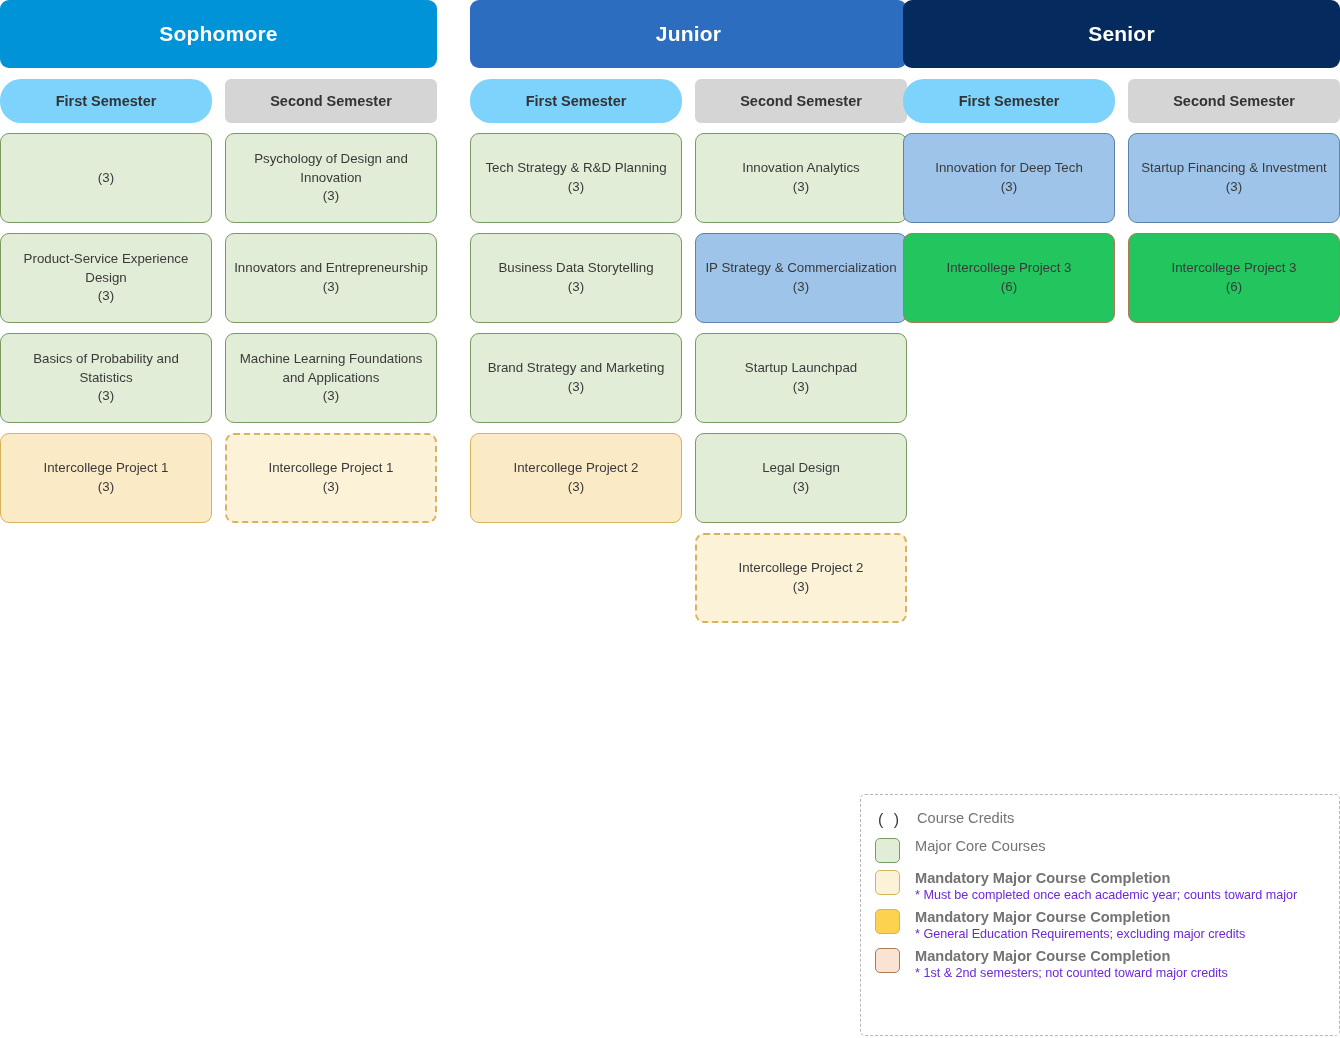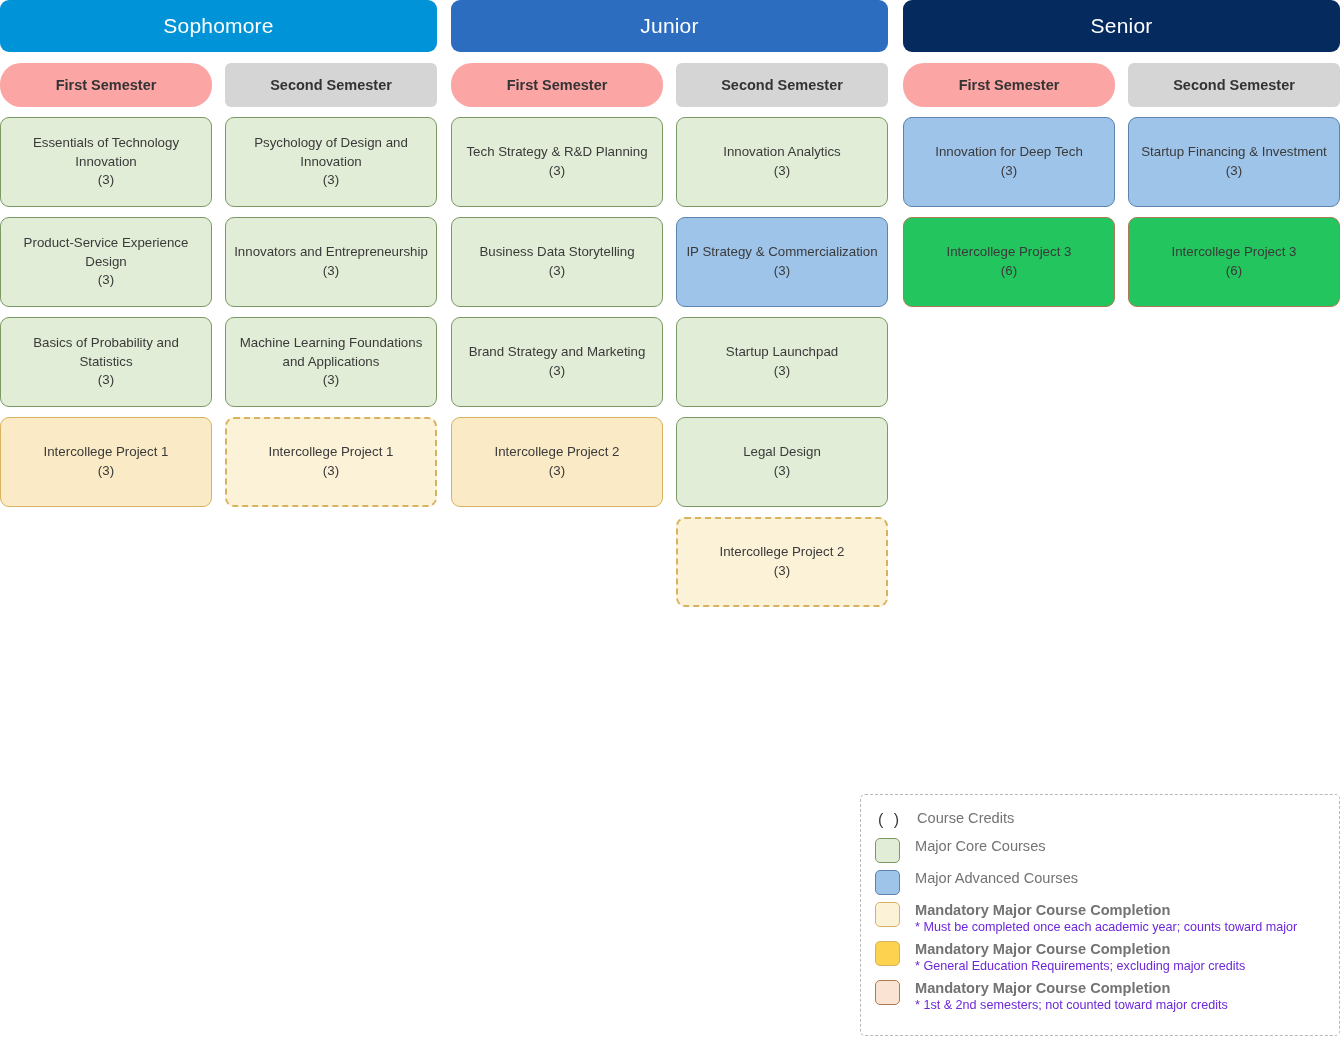--- a/index.html
+++ b/index.html
@@ -8,50 +8,50 @@
     height: 1038px;
     background: #ffffff;
     font-family: "Liberation Sans", sans-serif;
     overflow: hidden;
   }
   #root { position: relative; width: 1340px; height: 1038px; }
 
   
   .year-col { position: absolute; top: 0; }
   .year-col.sophomore { left: 0;   width: 437px; }
-  .year-col.junior    { left: 451px; width: 437px; }
+  .year-col.junior    { left: 470px; width: 437px; }
   .year-col.senior    { left: 903px; width: 437px; }
 
   .year-header {
-    height: 52px;
+    height: 68px;
     border-radius: 9px;
     display: flex;
     align-items: center;
     justify-content: center;
     color: #ffffff;
     font-size: 21px;
-    font-weight: normal;
+    font-weight: bold;
     letter-spacing: .2px;
   }
 
   
   .sem-row { display: flex; gap: 13px; margin-top: 11px; }
   .sem-col { width: 212px; }
 
   .sem-header {
     height: 44px;
     border-radius: 6px;
     display: flex;
     align-items: center;
     justify-content: center;
     font-size: 14.5px;
     font-weight: bold;
     color: #333333;
   }
-  .sem-header.first  { background: #fca5a5; border-radius: 21px; }
+  .sem-header.first  { background: #7dd3fc; border-radius: 21px; }
   .sem-header.second { background: #d5d5d5; }
 
   
   .cards { margin-top: 10px; display: flex; flex-direction: column; gap: 10px; }
 
   .card {
     height: 90px;
     border-radius: 9px;
     display: flex;
     align-items: center;
@@ -121,21 +121,20 @@
 <div id="root">
   <div id="columns-host">
       <div class="year-col sophomore">
         <div class="year-header" style="background: rgb(0, 147, 216);">Sophomore</div>
         <div class="sem-row">
           <div class="sem-col">
             <div class="sem-header first">First Semester</div>
             <div class="cards">
               <div class="card core">
                 <div>
-                  <span class="txt">Essentials of Technology Innovation</span>
                   <span class="txt">(3)</span>
                 </div>
               </div>
               <div class="card core">
                 <div>
                   <span class="txt">Product-Service Experience Design</span>
                   <span class="txt">(3)</span>
                 </div>
               </div>
               <div class="card core">
@@ -299,26 +298,20 @@
           <div class="leg-title">Course Credits</div>
         </div>
       </div>
       <div class="leg-row">
         <div class="leg-swatch sw-core"></div>
         <div class="leg-text">
           <div class="leg-title">Major Core Courses</div>
         </div>
       </div>
       <div class="leg-row">
-        <div class="leg-swatch sw-adv"></div>
-        <div class="leg-text">
-          <div class="leg-title">Major Advanced Courses</div>
-        </div>
-      </div>
-      <div class="leg-row">
         <div class="leg-swatch sw-soft"></div>
         <div class="leg-text">
           <div class="leg-title bold">Mandatory Major Course Completion</div>
           <div class="leg-note">* Must be completed once each academic year; counts toward major</div>
         </div>
       </div>
       <div class="leg-row">
         <div class="leg-swatch sw-gen"></div>
         <div class="leg-text">
           <div class="leg-title bold">Mandatory Major Course Completion</div>

